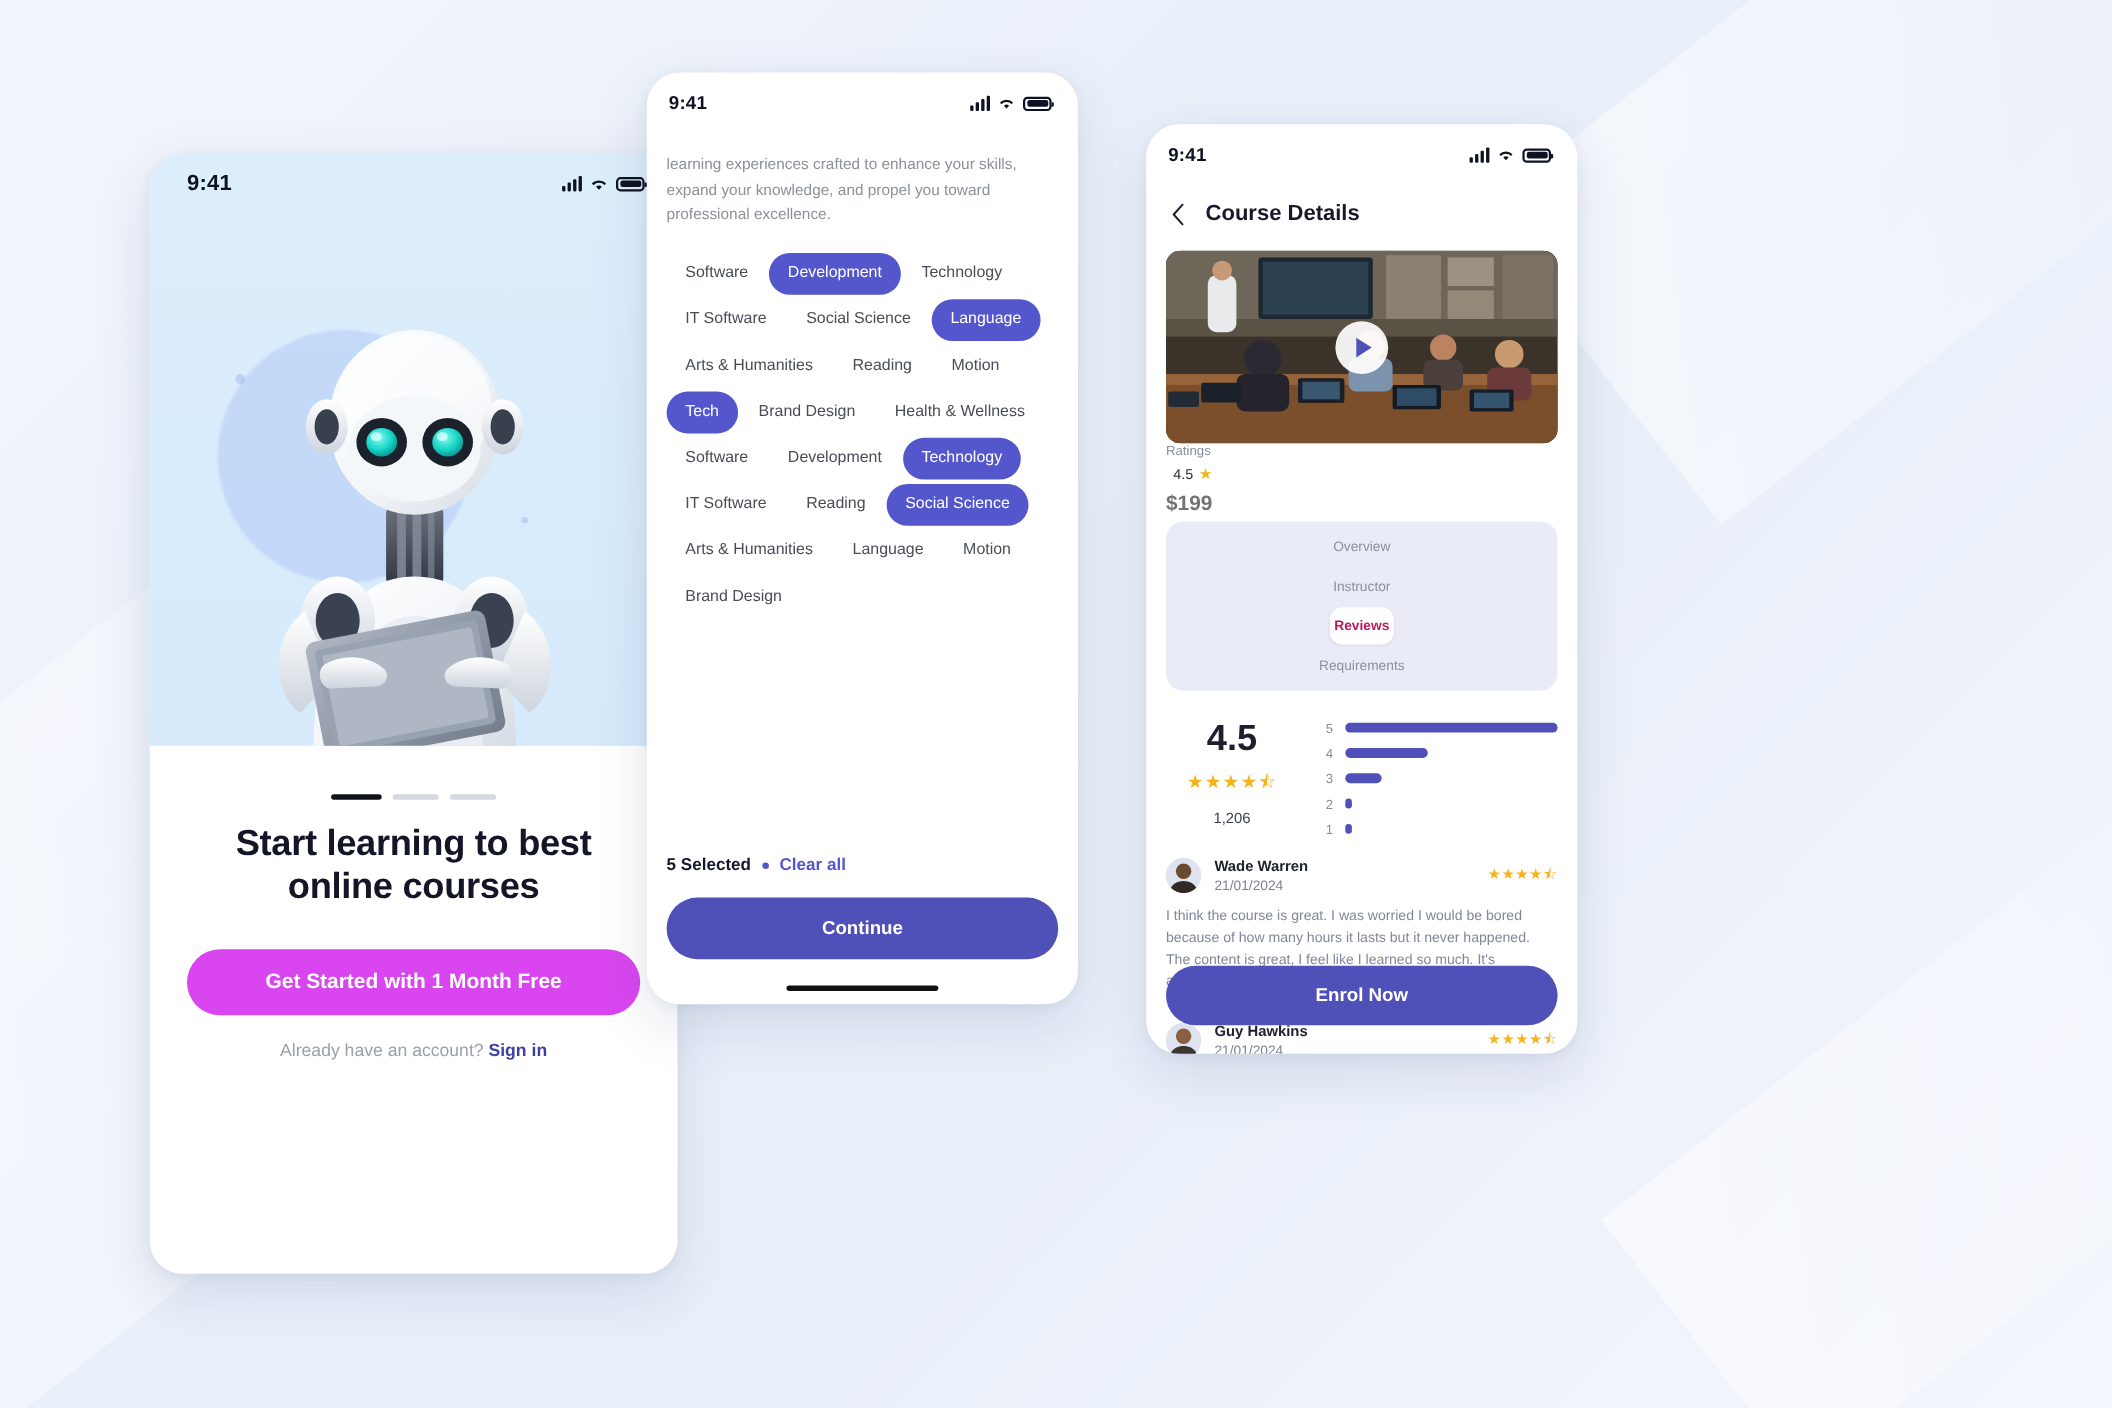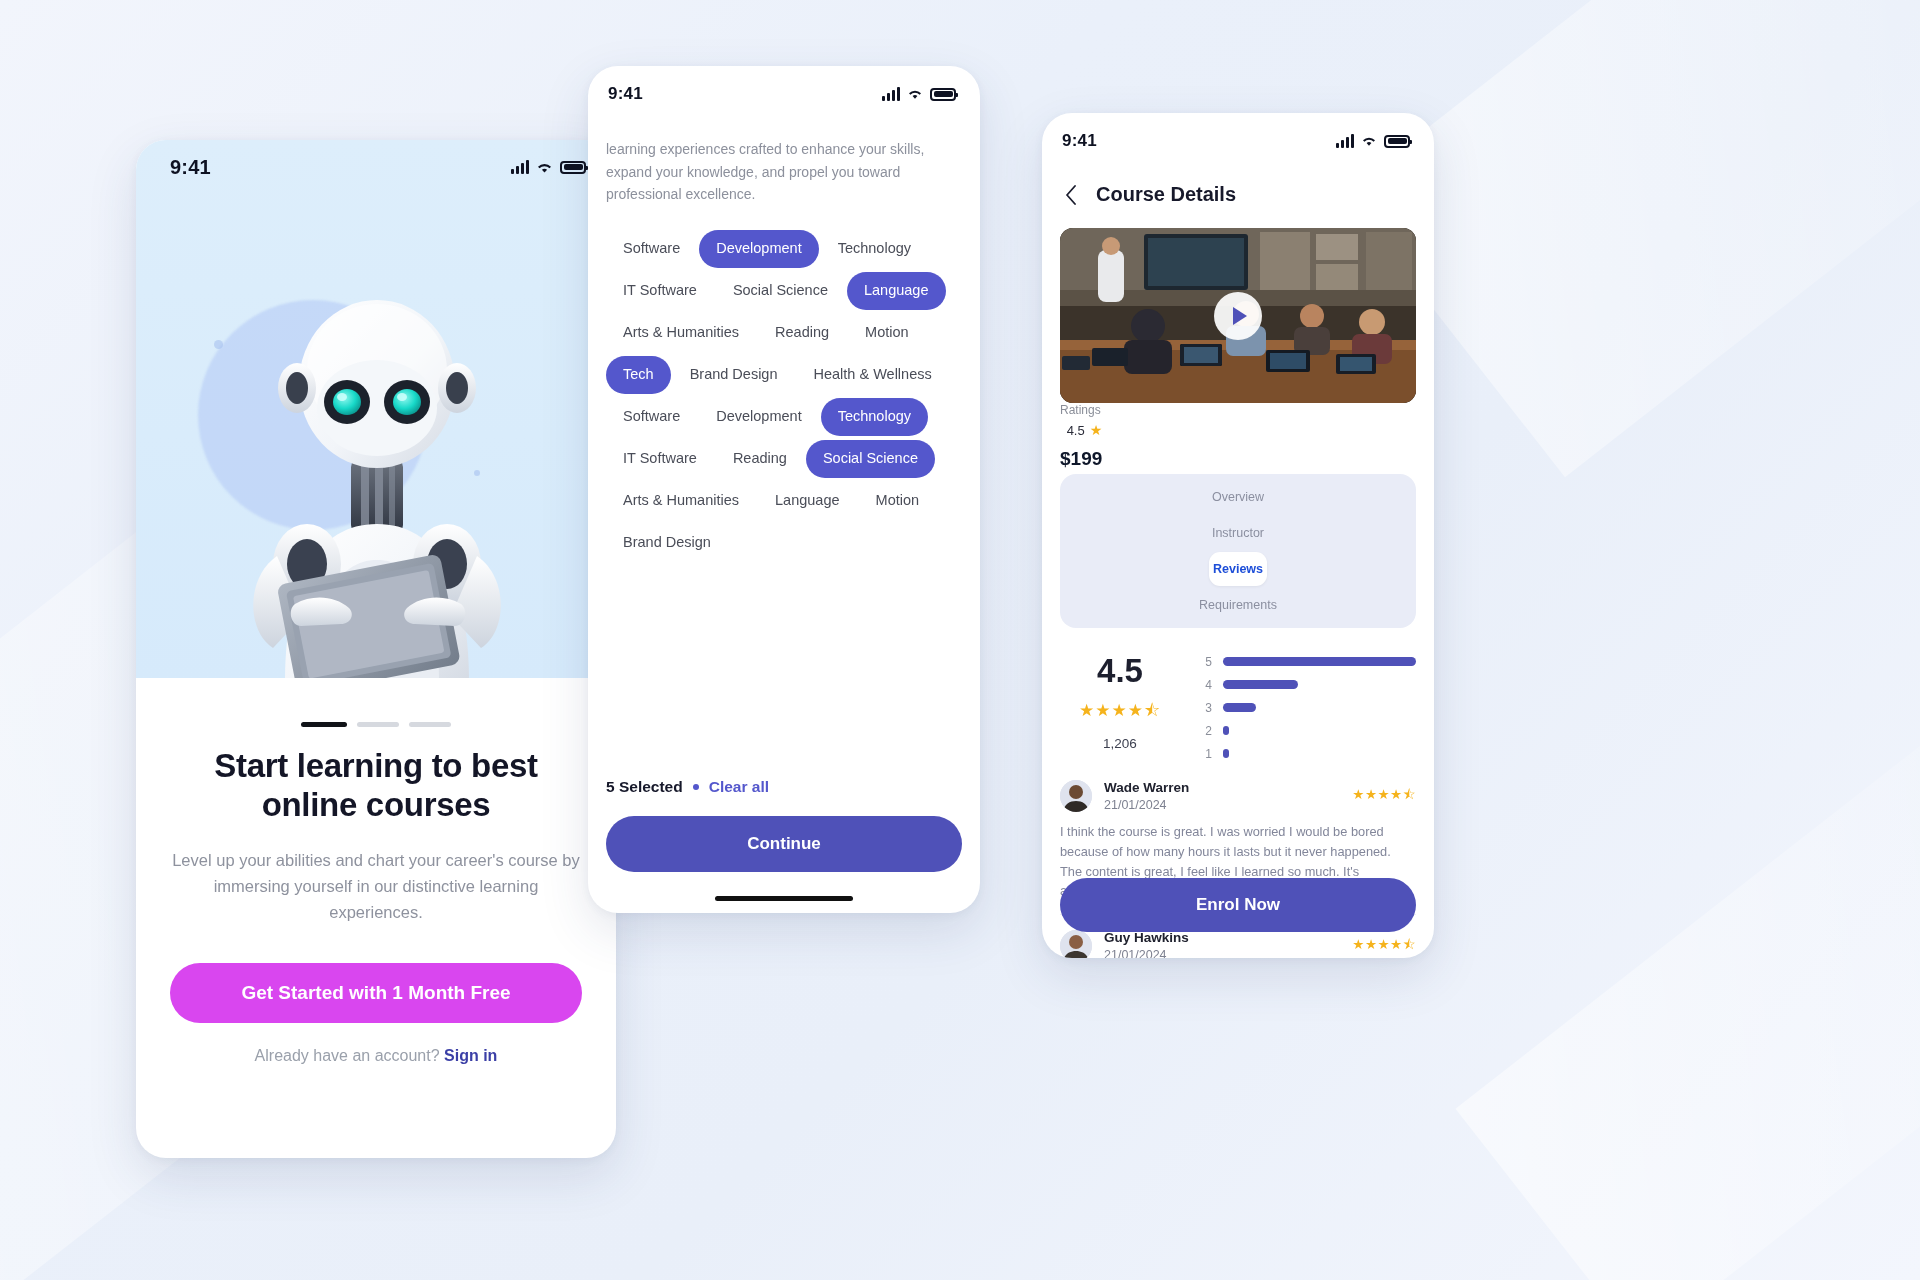--- a/index.html
+++ b/index.html
@@ -123,31 +123,31 @@
   }
   .play::after { content:''; border-left: 14px solid #4f51b8; border-top: 9px solid transparent; border-bottom: 9px solid transparent; margin-left: 4px; }
 
   .c-cat { margin-top: 13px; font-size: 12.5px; color: #5457cc; font-weight: 500; }
   .c-row { display:flex; justify-content: space-between; align-items: flex-start; }
   .c-title { margin-top: 4px; font-size: 20.5px; font-weight: 700; color: #1a1c2c; }
   .c-meta { margin-top: 9px; display:flex; gap: 18px; align-items:center; font-size: 12.5px; color: #8a8e99; }
   .c-meta span { display:flex; align-items:center; gap: 6px; }
   .ratings-lbl { font-size: 12px; color:#8a8e99; }
   .rating-val { margin-top: 5px; font-size: 13px; color:#2b2d3a; display:flex; align-items:center; gap:5px; justify-content:flex-end;}
-  .price { margin-top: 10px; font-size: 19px; font-weight: 700; color:#0f172a; text-align: right; }
+  .price { margin-top: 10px; font-size: 19px; font-weight: 700; color:#737373; text-align: right; }
 
   .tabs {
     margin-top: 4px; background: #e9ecf7; border-radius: 16px; padding: 6px;
     display:flex; gap: 2px; align-items:center;flex-direction:column;
   }
   .tab {
     flex: 1; text-align:center; padding: 10px 4px; font-size: 12.5px; color:#8b8fa0;
     border-radius: 11px; border:none; background:transparent; font-family: inherit; cursor:pointer; white-space: nowrap;
   }
-  .tab.active { background:#fff; color:#1d4ed8; font-weight: 700; box-shadow: 0 1px 3px rgba(0,0,0,.06); }
+  .tab.active { background:#fff; color:#be185d; font-weight: 700; box-shadow: 0 1px 3px rgba(0,0,0,.06); }
 
   .rate-block { margin-top: 20px; display:flex; gap: 24px; align-items: flex-start; }
   .rate-left { width: 120px; text-align:center; padding-top: 4px; }
   .rate-big { font-size: 33px; font-weight: 700; color: #1d1f2e; }
   .stars { margin-top: 8px; font-size: 17px; color: #f5b31c; letter-spacing: 1px; }
   .rate-count { margin-top: 9px; font-size: 13.5px; color:#3d4050; }
   .rate-right { flex: 1; padding-top: 2px; }
   .bar-row { display:flex; align-items:center; gap: 11px; height: 23px; }
   .bar-lbl { font-size: 12px; color:#8a8e99; width: 8px; text-align: right; }
   .bar-track { flex:1; height: 9px; }
@@ -271,21 +271,20 @@
     </svg>
   </div>
 
   <div class="p1-body">
     <div class="dots">
       <span class="on"></span>
       <span></span>
       <span></span>
     </div>
     <div class="p1-title">Start learning to best online courses</div>
-    <div class="p1-sub">Level up your abilities and chart your career's course by immersing yourself in our distinctive learning experiences.</div>
     <button class="btn-primary">Get Started with 1 Month Free</button>
     <div class="p1-signin">
       <span>Already have an account? </span><b>Sign in</b>
     </div>
   </div>
 </div>
 
 <div class="phone" id="phone2">
   <div class="statusbar p2-statusbar">
     <div class="sb-time">9:41</div>

